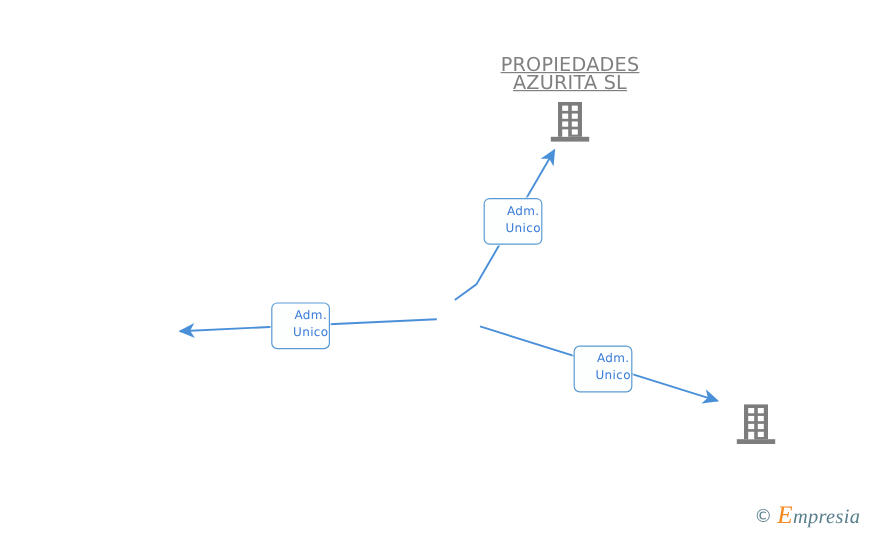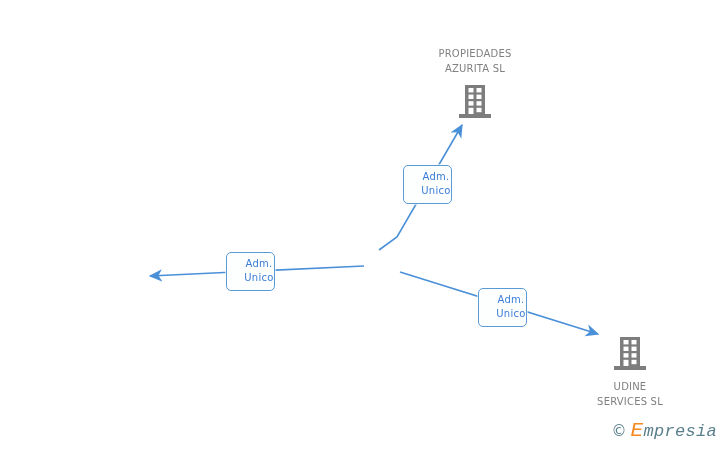--- a/index.html
+++ b/index.html
@@ -10,24 +10,25 @@
     overflow:hidden;
     position:relative;
   }
   #canvas{position:absolute;left:0;top:0;width:728px;height:450px;}
   svg.edges{position:absolute;left:0;top:0;width:728px;height:450px;}
 
   
   .node{position:absolute;text-align:center;}
 
   .node-label{
-    font-size:10px;
+    font-size:16px;
     line-height:15px;
     letter-spacing:.2px;
     white-space:pre-line;
+    text-decoration:underline;
   }
   .node-company .node-label{color:#808080;}
   .node-company.highlight .node-label{color:#f4591f;font-weight:bold;}
   .node-person .node-label{color:#808080;}
 
   .bld{display:block;margin:0 auto;}
   .person{display:block;margin:0 auto;}
 
   
   .chip{
@@ -49,21 +50,21 @@
   
   #watermark{
     position:absolute;right:11px;bottom:8px;
     display:flex;align-items:center;gap:4px;
     user-select:none;
   }
   #watermark .copy{
     font-size:15px;color:#5a7f8c;font-family:"DejaVu Sans",sans-serif;
   }
   #watermark .brand{
-    font-family:Liberation Mono, monospace;
+    font-family:Liberation Serif, serif;
     font-style:italic;font-size:17px;color:#5a7f8c;letter-spacing:.3px;
   }
   #watermark .brand .cap{color:#f4891f;font-size:21px;}
 </style>
 </head>
 <body>
 
 <div id="canvas">
 
   <svg class="edges" viewBox="0 0 728 450">
@@ -119,22 +120,20 @@
       <rect x="1" y="30" width="32" height="4" fill="#7d7d7d"></rect>
       <rect x="10.5" y="4" width="5" height="4.4" fill="#ffffff"></rect>
       <rect x="18.5" y="4" width="5" height="4.4" fill="#ffffff"></rect>
       <rect x="10.5" y="10.6" width="5" height="4.4" fill="#ffffff"></rect>
       <rect x="18.5" y="10.6" width="5" height="4.4" fill="#ffffff"></rect>
       <rect x="10.5" y="17.2" width="5" height="4.4" fill="#ffffff"></rect>
       <rect x="18.5" y="17.2" width="5" height="4.4" fill="#ffffff"></rect>
       <rect x="10.5" y="23.8" width="5" height="6.2" fill="#ffffff"></rect>
       <rect x="18.5" y="23.8" width="5" height="4.4" fill="#ffffff"></rect>
     </svg>
-    <div class="node-label" style="margin-top:7px;">UDINE
-SERVICES SL</div>
   </div>
 
 
   <div id="watermark">
     <span class="copy">©</span>
     <span class="brand"><span class="cap">E</span><span>mpresia</span></span>
   </div>
 
 </div>
 

